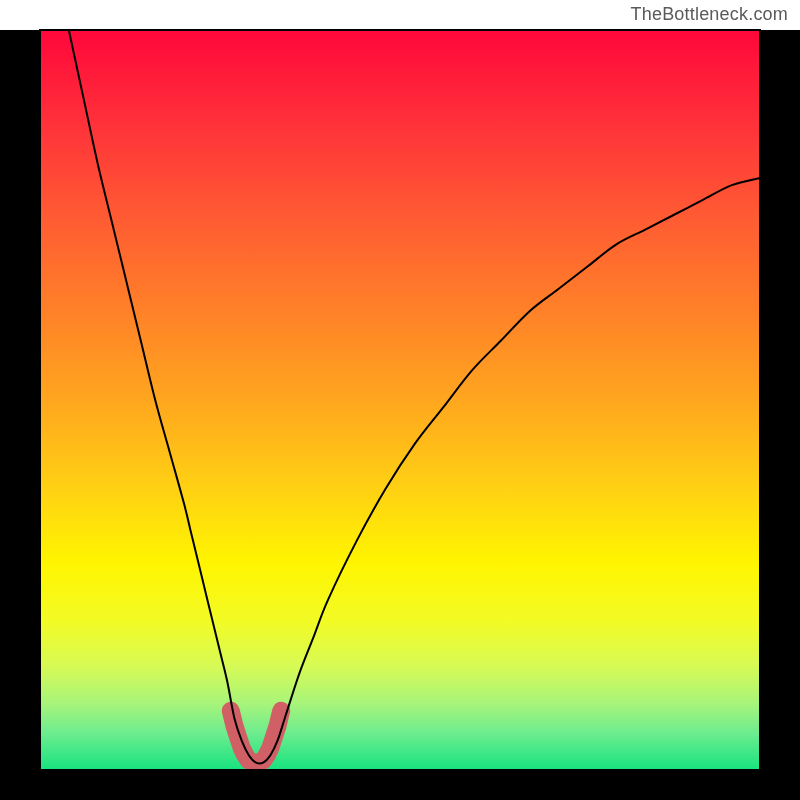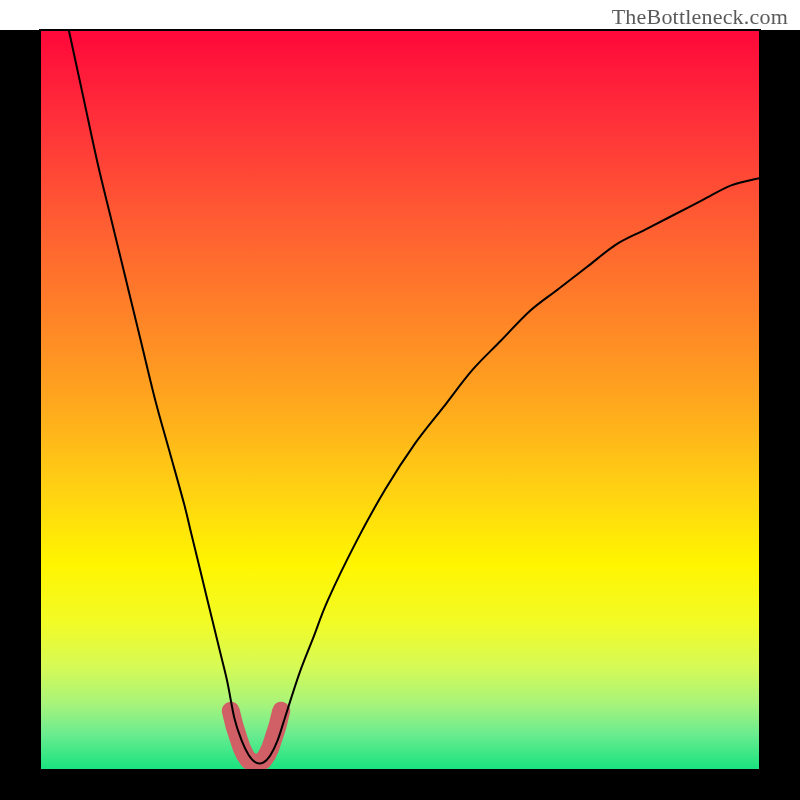--- a/index.html
+++ b/index.html
@@ -15,22 +15,22 @@
     position: absolute;
     top: 0;
     left: 0;
     width: 800px;
     height: 800px;
   }
   .attribution {
     position: absolute;
     top: 4px;
     right: 12px;
-    font-family: Liberation Serif, serif;
-    font-size: 22px;
+    font-family: Liberation Sans, sans-serif;
+    font-size: 18px;
     color: #5a5a5a;
     letter-spacing: 0.2px;
   }
 </style>
 </head>
 <body>
 
 <div class="chart-container">
   <svg id="chart-svg" width="800" height="800" viewBox="0 0 800 800">
       <defs>

